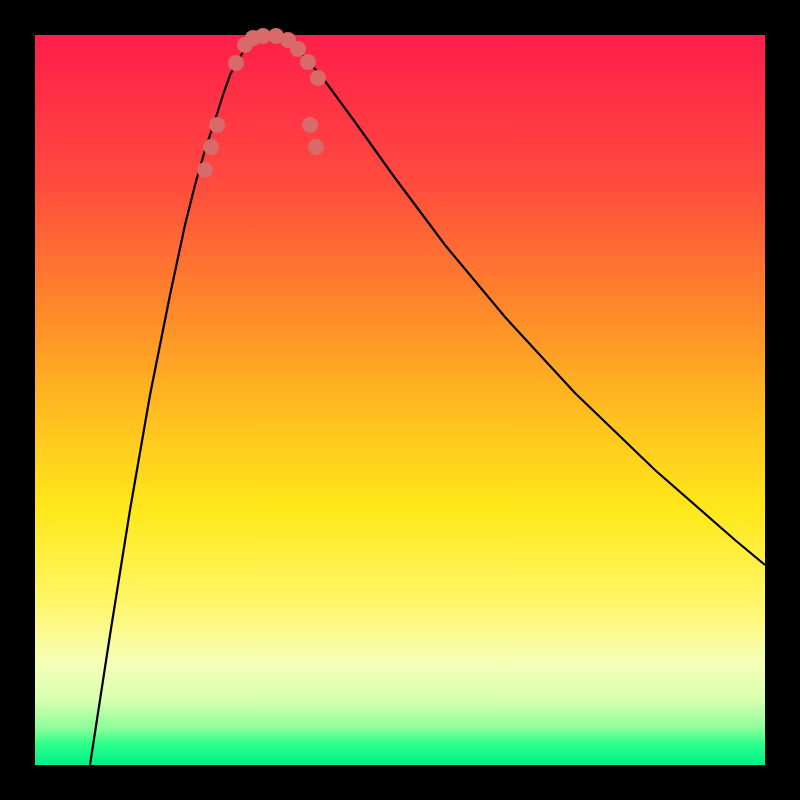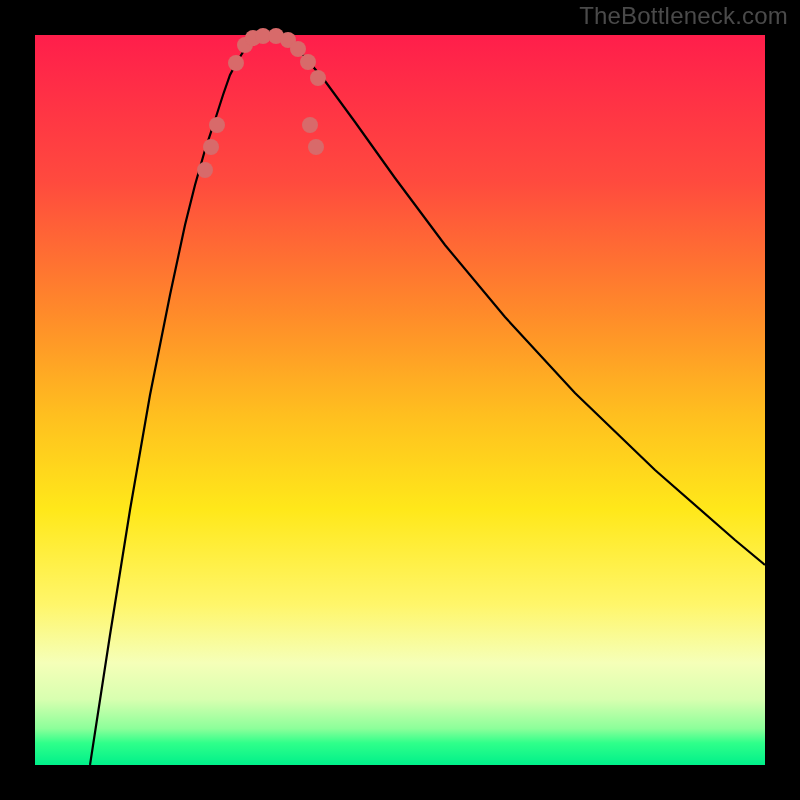--- a/index.html
+++ b/index.html
@@ -79,14 +79,13 @@
         <circle cx="241" cy="1" r="8" fill="#d86a6a"></circle>
         <circle cx="253" cy="5" r="8" fill="#d86a6a"></circle>
         <circle cx="263" cy="14" r="8" fill="#d86a6a"></circle>
         <circle cx="273" cy="27" r="8" fill="#d86a6a"></circle>
         <circle cx="283" cy="43" r="8" fill="#d86a6a"></circle>
         <circle cx="275" cy="90" r="8" fill="#d86a6a"></circle>
         <circle cx="281" cy="112" r="8" fill="#d86a6a"></circle>
       </g>
   </svg>
 
-  <div class="watermark">TheBottleneck.com</div>
 </div>
 
 </body></html>

